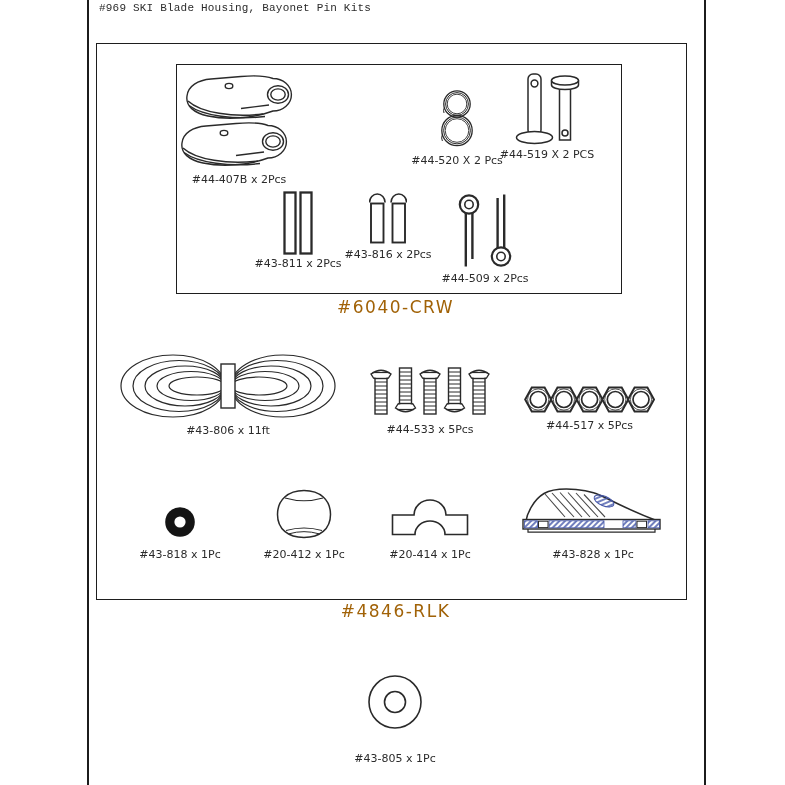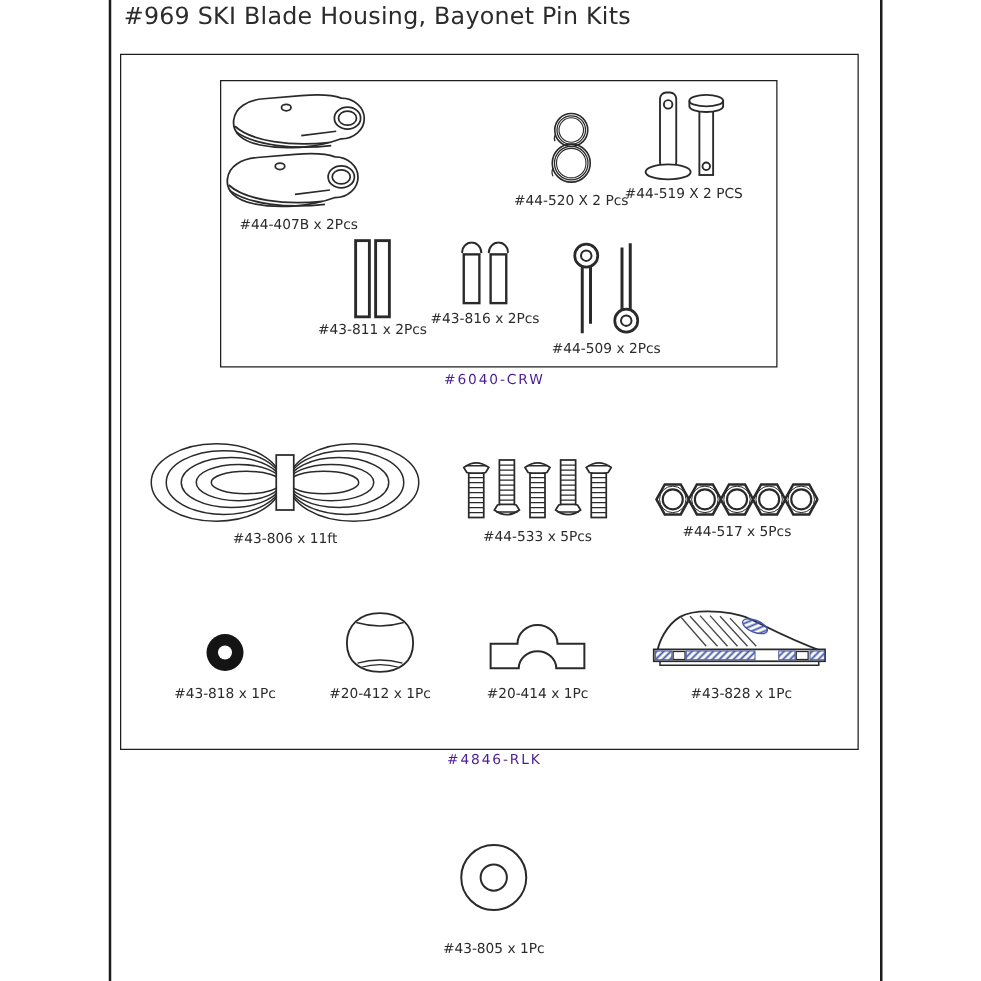--- a/index.html
+++ b/index.html
@@ -4,34 +4,34 @@
 <style>
   html,body{margin:0;padding:0;background:#ffffff;}
   .page{
     position:relative;width:785px;height:785px;background:#fff;overflow:hidden;
     font-family:"DejaVu Sans", sans-serif;color:#2b2b2b;
   }
   .edge-rule{position:absolute;top:0;width:2px;height:785px;background:#1c1c1c;}
   .edge-rule.left{left:87px;}
   .edge-rule.right{left:704px;}
   .title{
-    position:absolute;left:99px;top:2px;font-size:19px;letter-spacing:0.2px;
-    color:#2b2b2b;white-space:nowrap;
+    position:absolute;left:99px;top:2px;font-size:11px;letter-spacing:0.2px;
+    color:#2b2b2b;white-space:nowrap;font-family:Liberation Mono, monospace;
   }
   .outer-box{
     position:absolute;left:96px;top:43px;width:591px;height:557px;
     border:1.6px solid #1e1e1e;box-sizing:border-box;
   }
   .inner-box{
     position:absolute;left:176px;top:64px;width:446px;height:230px;
     border:1.6px solid #1e1e1e;box-sizing:border-box;
   }
   .kit-label{
     position:absolute;left:100px;width:591px;text-align:center;
-    font-size:11px;letter-spacing:1.5px;color:#4c1d95;white-space:nowrap;
+    font-size:17px;letter-spacing:1.5px;color:#a16207;white-space:nowrap;
   }
   .kit-label.crw{top:297px;}
   .kit-label.rlk{top:601px;}
   figure.part{
     position:absolute;margin:0;display:flex;flex-direction:column;align-items:center;
   }
   figure.part figcaption{
     margin-top:var(--gap,3px);font-size:11px;color:#2b2b2b;white-space:nowrap;
   }
   svg{display:block;}

